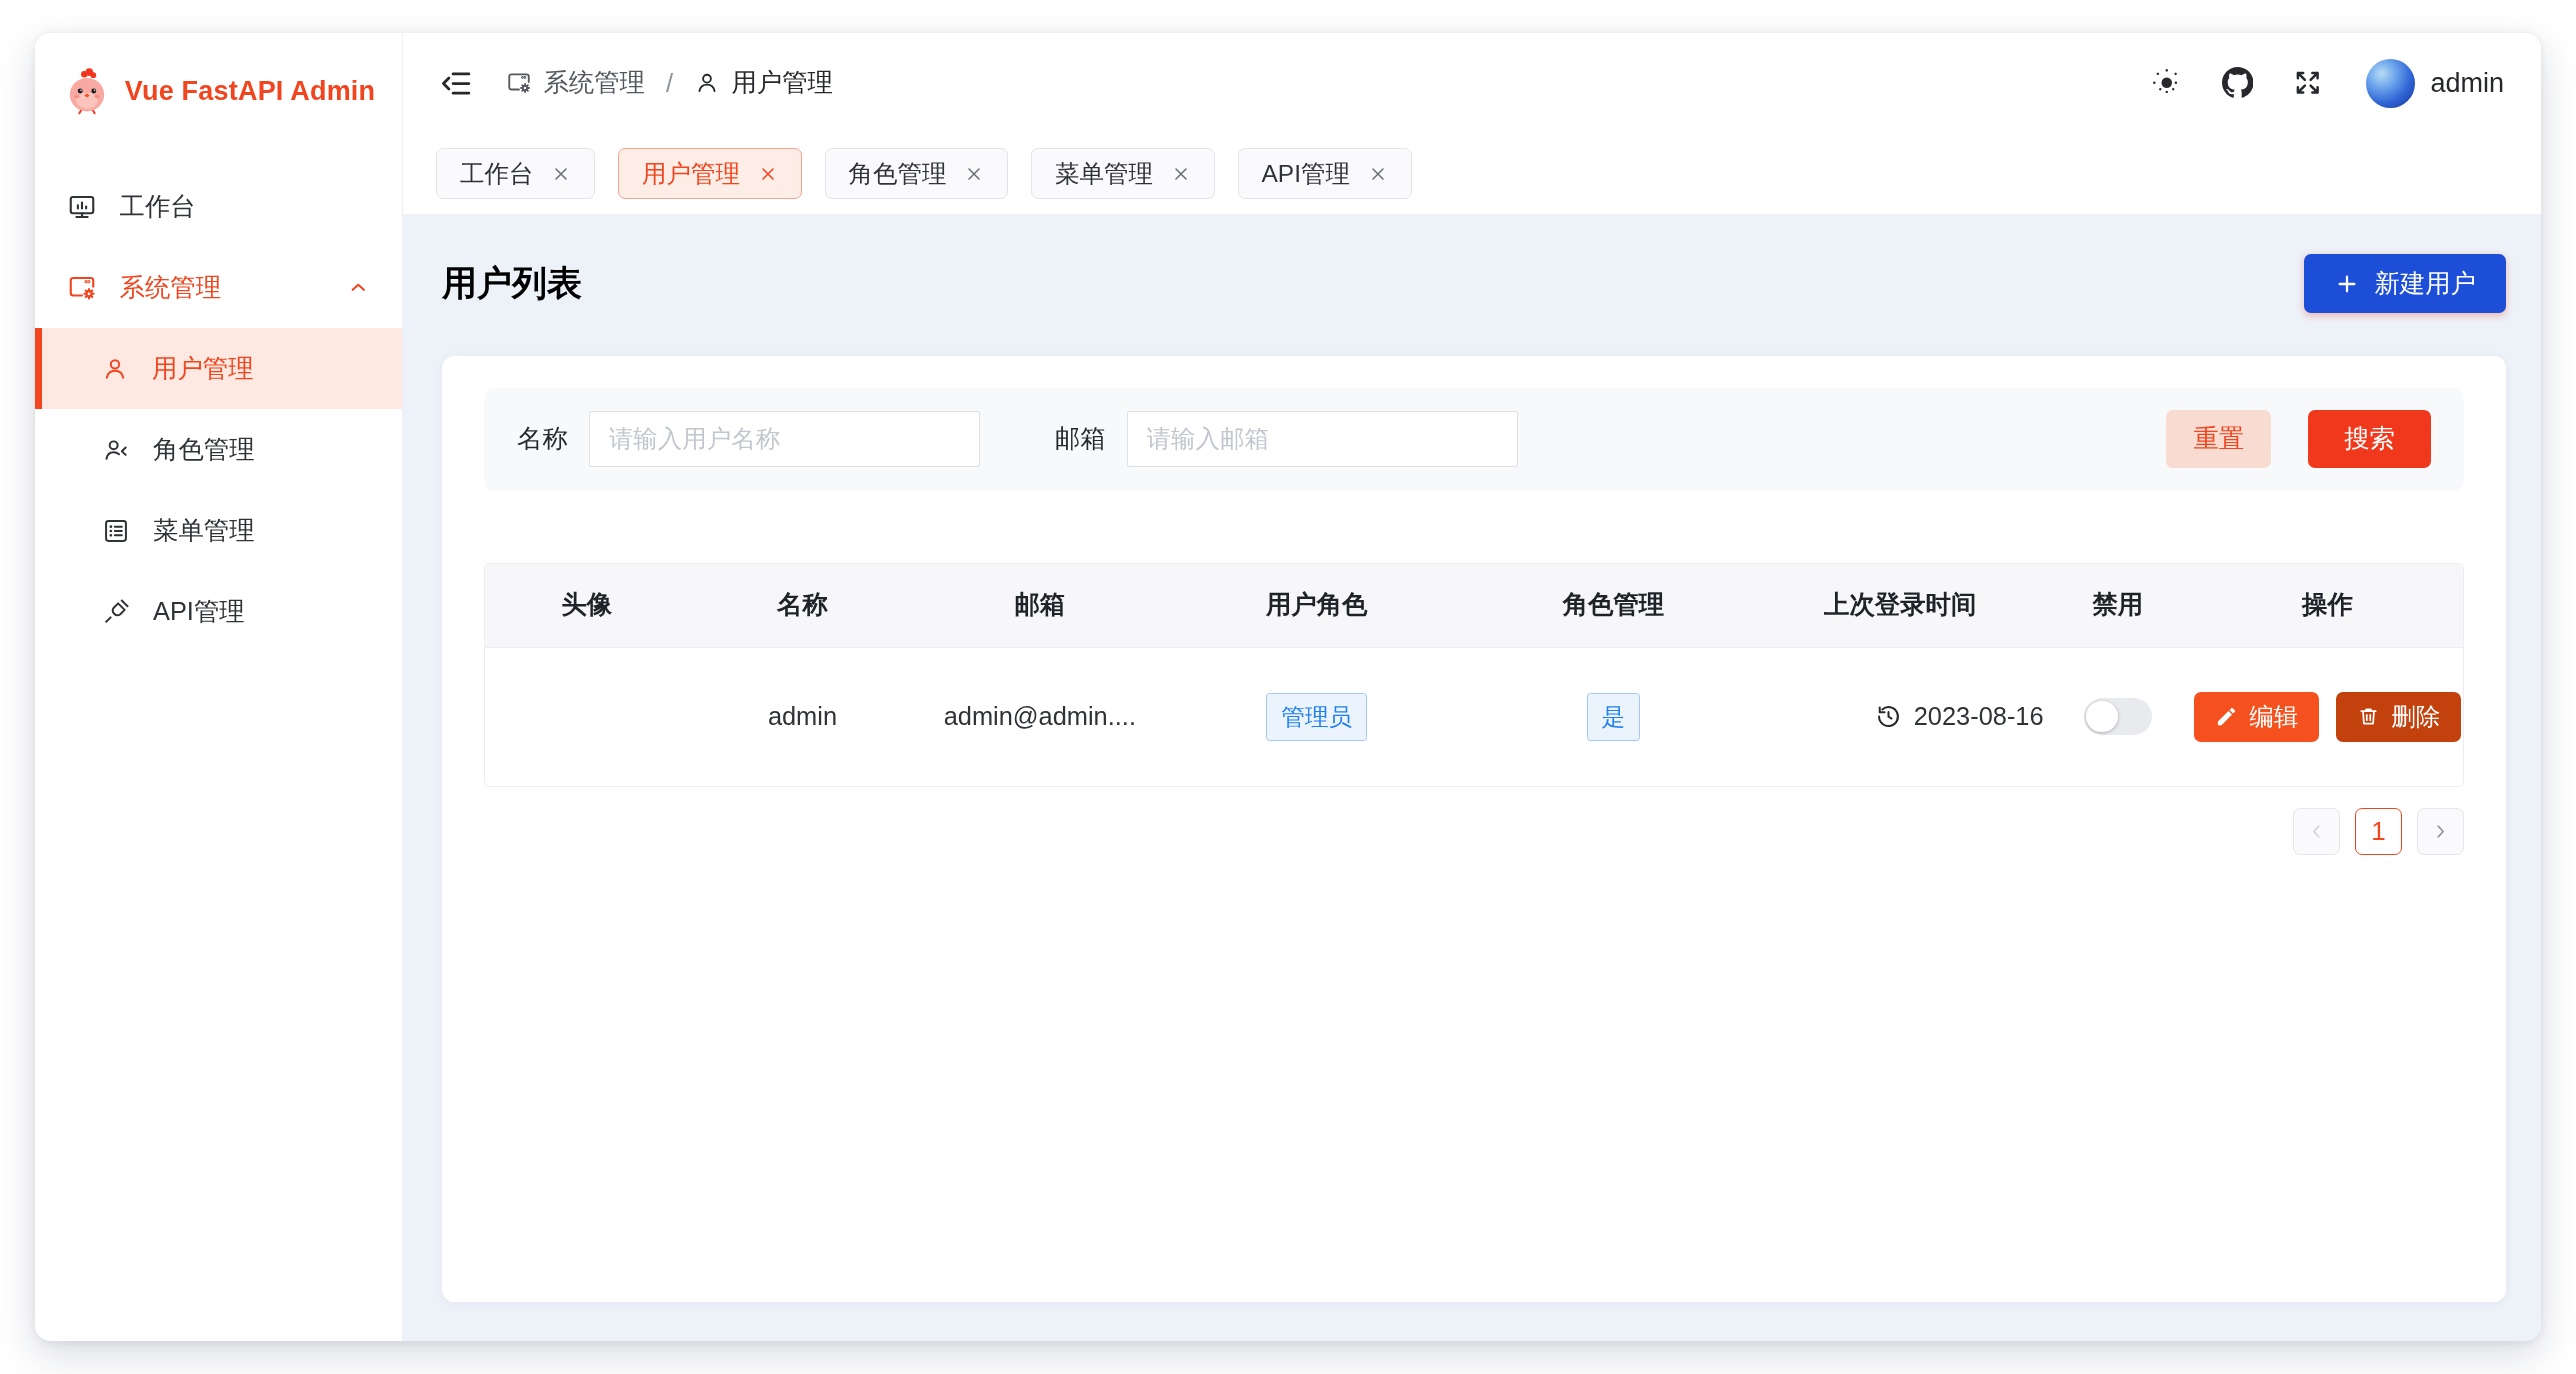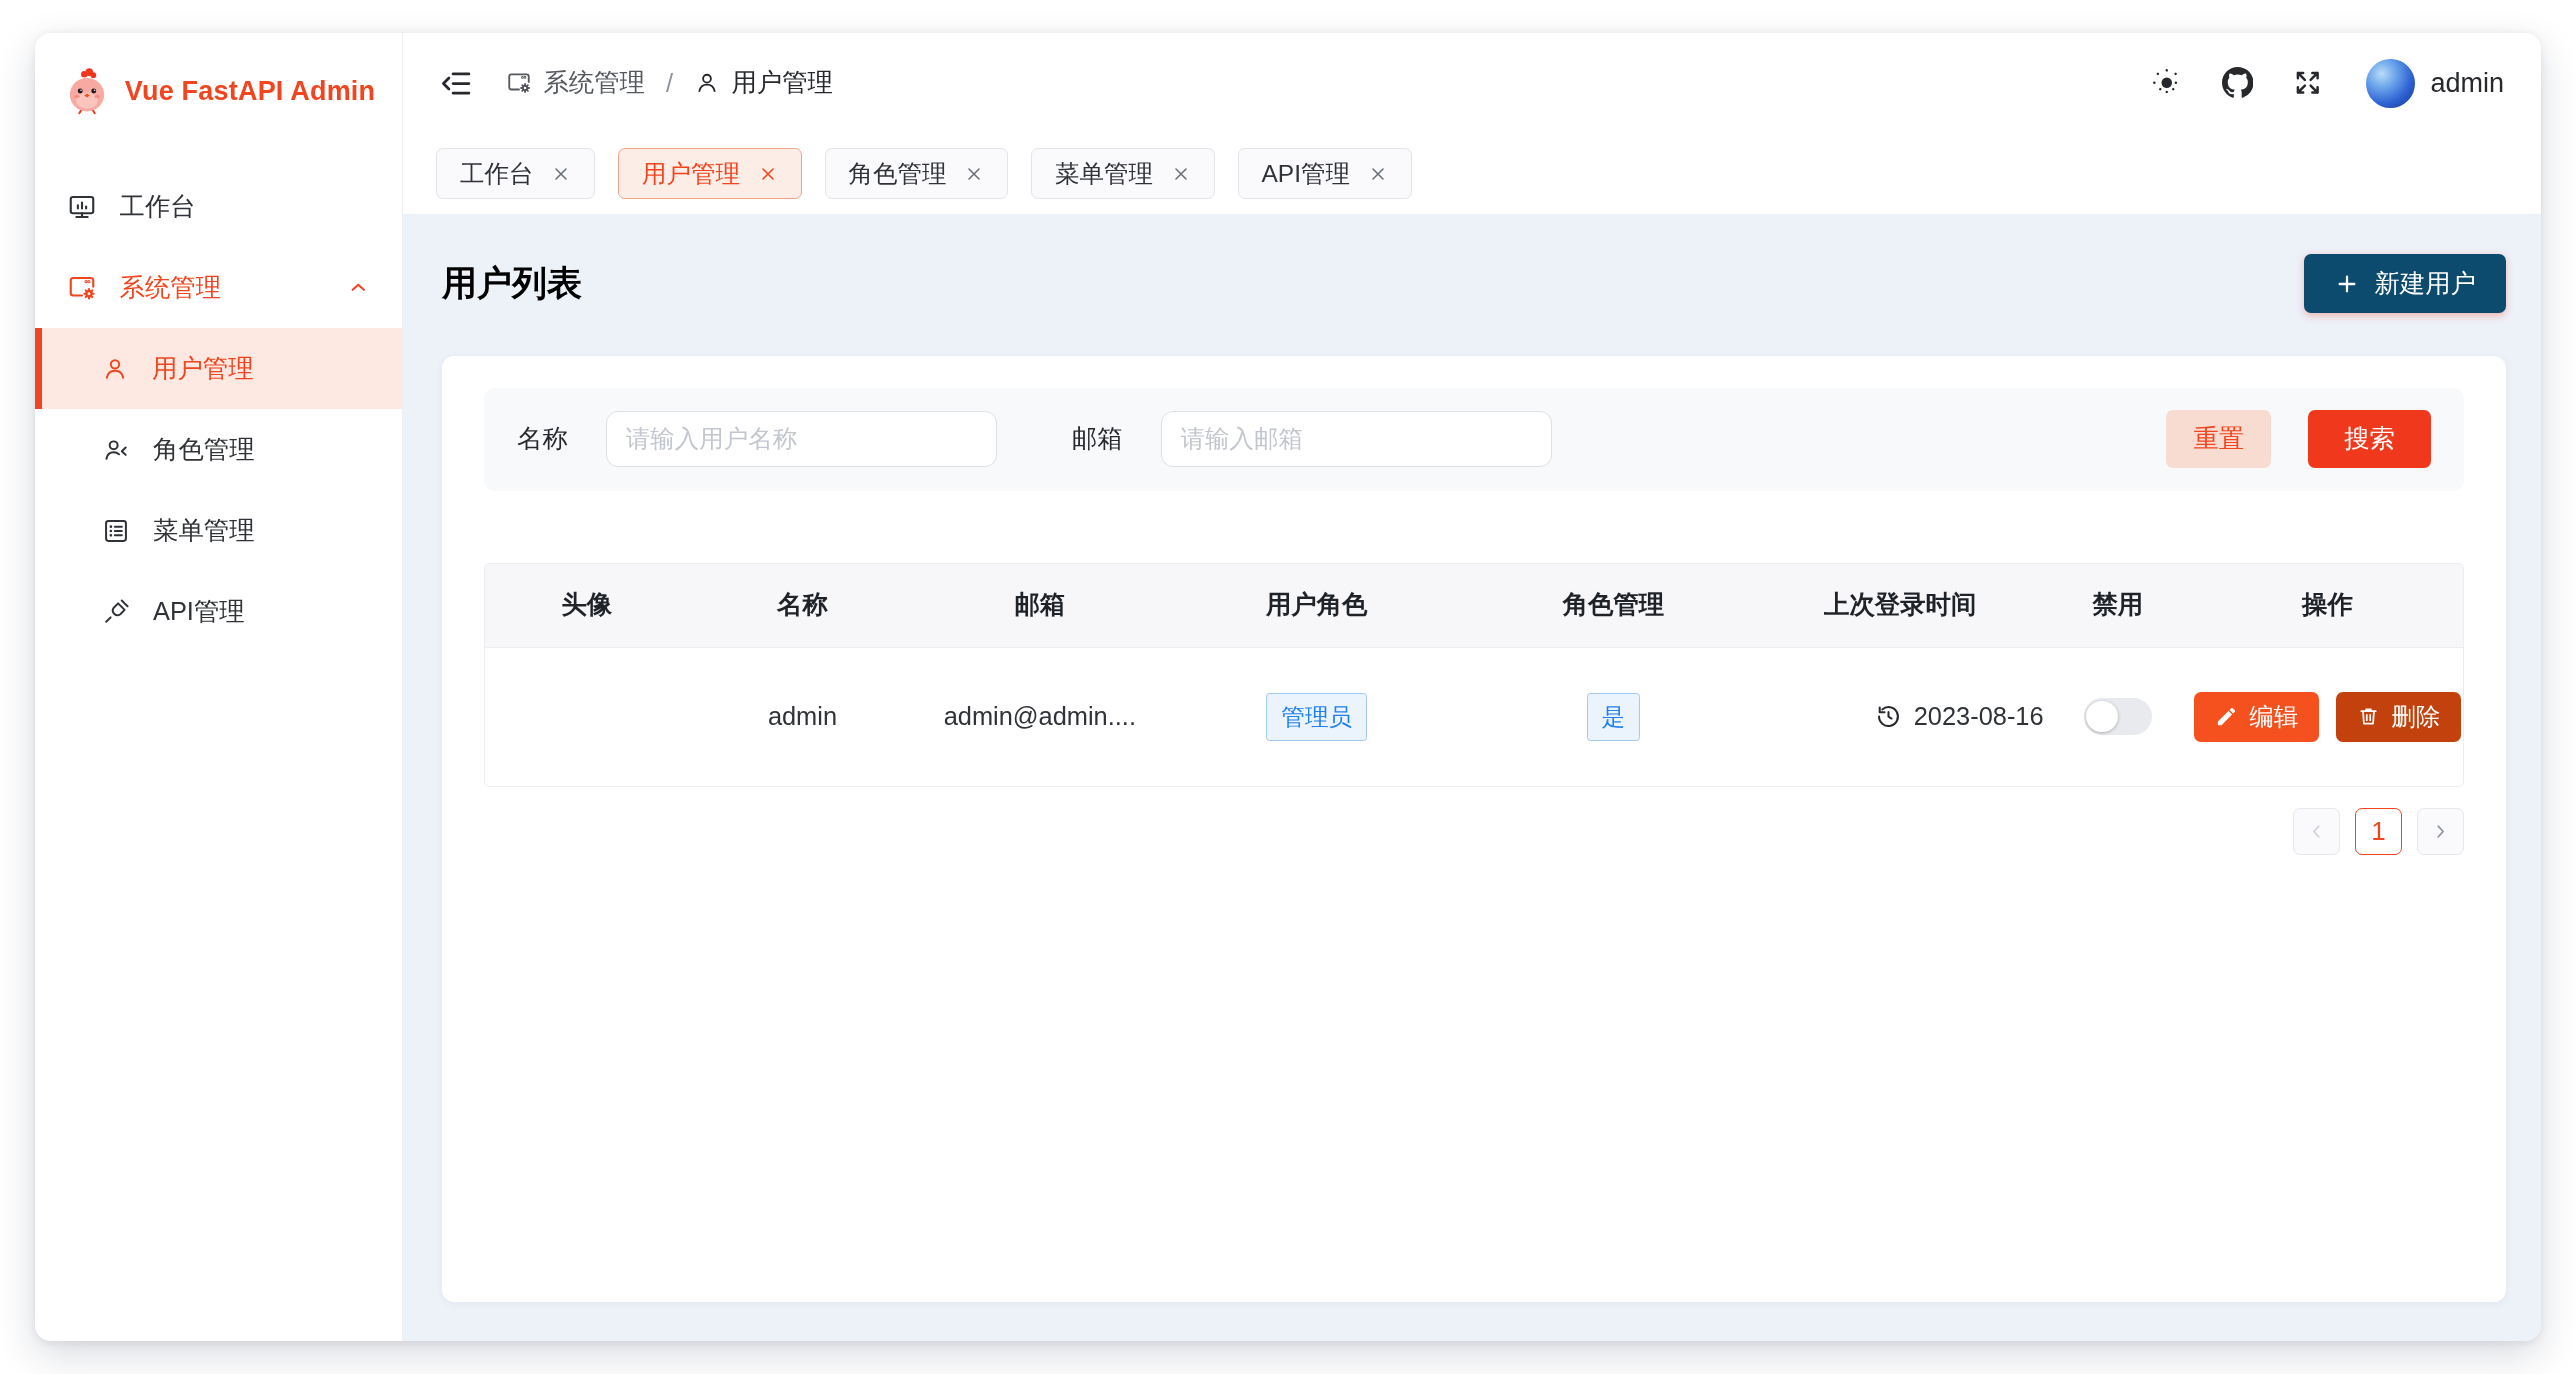--- a/index.html
+++ b/index.html
@@ -49,30 +49,30 @@
     background:#FAFAFC; border:0.9px solid #E3E3E9; border-radius:7px; font-size:24.5px; color:#2f3237; cursor:pointer; }
   .tab .x { width:20px; height:20px; color:#6b7077; cursor:pointer; }
   .tab.active { background:#FCEDE7; border-color:#F3A38E; color:#F0451F; }
   .tab.active .x { color:#F0451F; }
 
   .content { flex:1; background:#EDF1F8; padding:40px 35px 0 39px; overflow:hidden; }
   .page-head { display:flex; justify-content:space-between; align-items:center; }
   .page-title { font-size:35px; font-weight:700; color:#000000; }
   .btn { display:inline-flex; align-items:center; justify-content:center; border:none; cursor:pointer;
     border-radius:7px; font-family:inherit; }
-  .btn-new { height:59px; padding:0 30px; background:#0c4a6e; color:#fff; font-size:25.4px; gap:14px;
+  .btn-new { height:59px; padding:0 30px; background:#1d4ed8; color:#fff; font-size:25.4px; gap:14px;
     box-shadow:0 2.6px 7px rgba(240,57,28,.3); }
   .btn-new .ic { width:26px; height:26px; }
 
   .card { margin-top:43px; background:#fff; border-radius:12.3px; height:946px; padding:31.5px 42px;
     box-shadow:0 1.8px 8.8px rgba(30,40,80,.05); }
 
   .filter-box { background:#F8F9FB; border-radius:10.5px; height:103px; display:flex; align-items:center; padding:0 33px; }
   .f-label { font-size:25.4px; color:#26282c; flex:none; }
-  .f-input { width:391px; height:56px; margin-left:38px; border:0.9px solid #DEE0E6; border-radius:12px;
+  .f-input { width:391px; height:56px; margin-left:21px; border:0.9px solid #DEE0E6; border-radius:2px;
     padding:0 19px; font-size:24.5px; color:#333; background:#fff; outline:none; font-family:inherit; }
   .f-input::placeholder { color:#C2C6CE; }
   .f-label + .f-input + .f-label { margin-left:75px; }
   .btn-reset { margin-left:auto; height:58px; padding:0 27px; background:#F8DCD2; color:#F0451F; font-size:25.4px; }
   .btn-search { margin-left:37px; height:58px; padding:0 36px; background:#F0391C; color:#fff; font-size:25.4px; }
 
   .table { margin-top:72px; border:0.9px solid #ECECF1; border-radius:5.3px; overflow:hidden; }
   .t-head { display:flex; background:#F7F7FA; height:84px; align-items:center; border-bottom:0.9px solid #ECECF1; }
   .t-head .cell { font-weight:700; font-size:25.4px; color:#1f2328; }
   .t-row { display:flex; height:138px; align-items:center; background:#fff; font-size:25.4px; color:#2f3237; }

